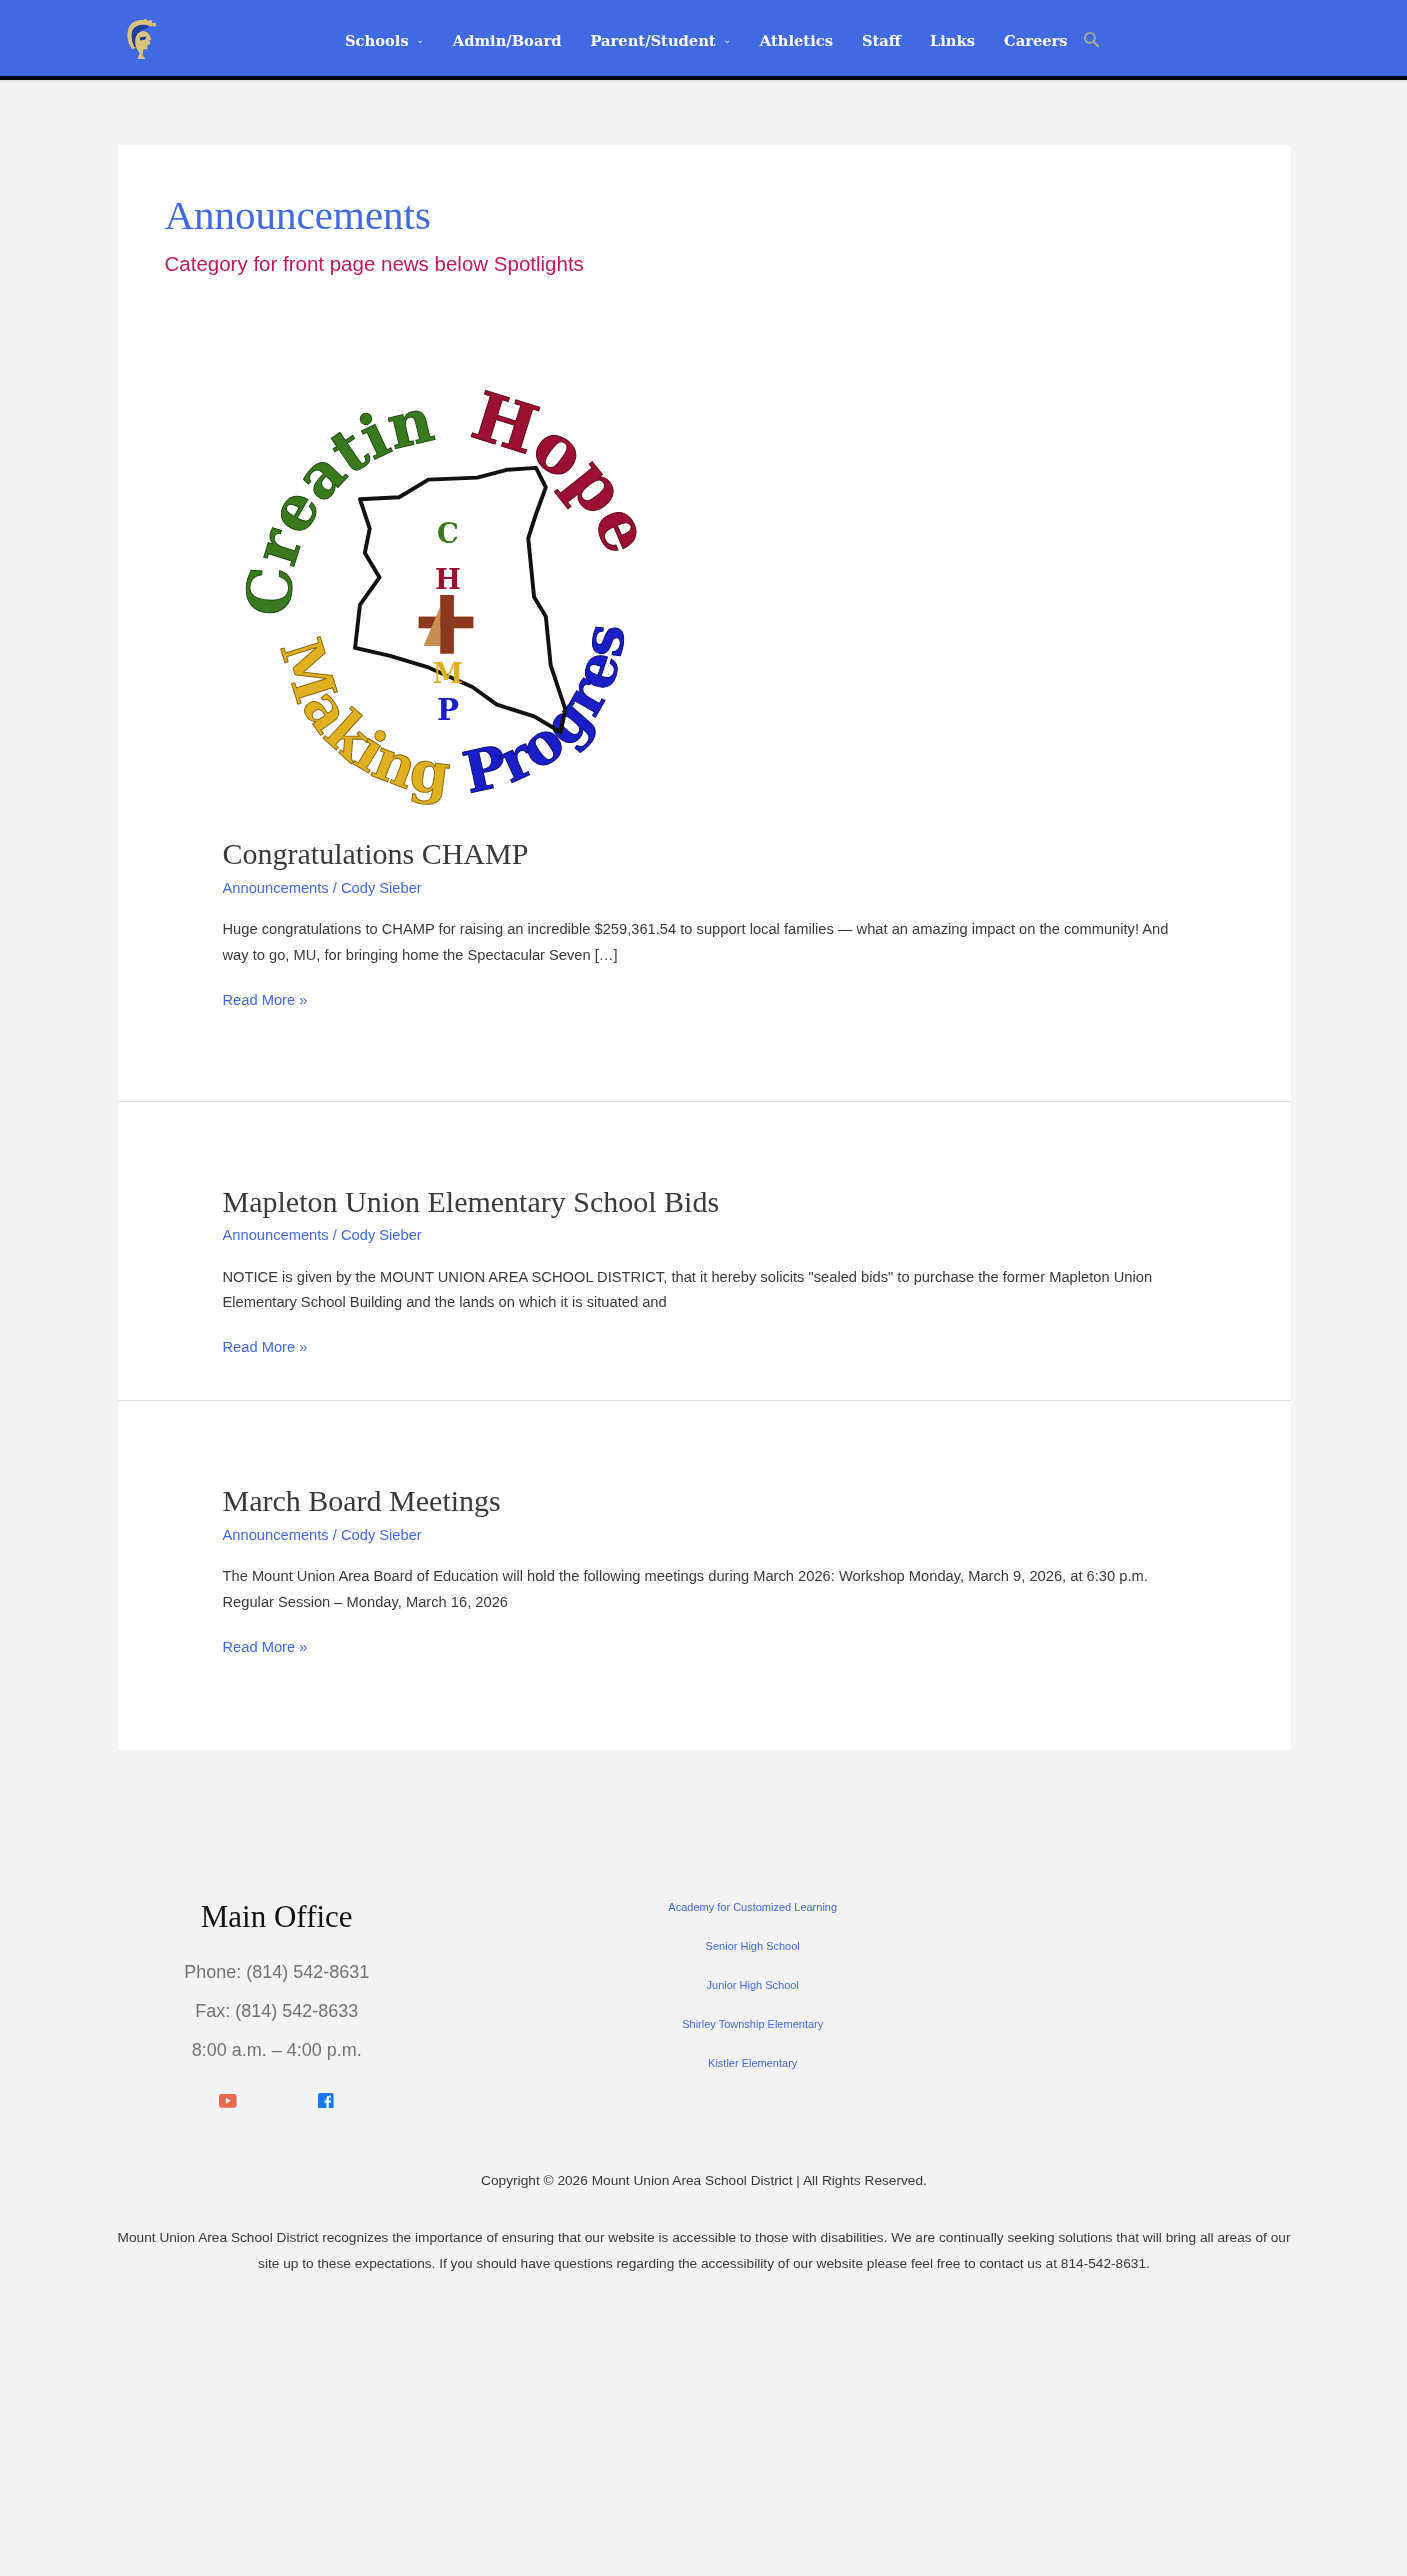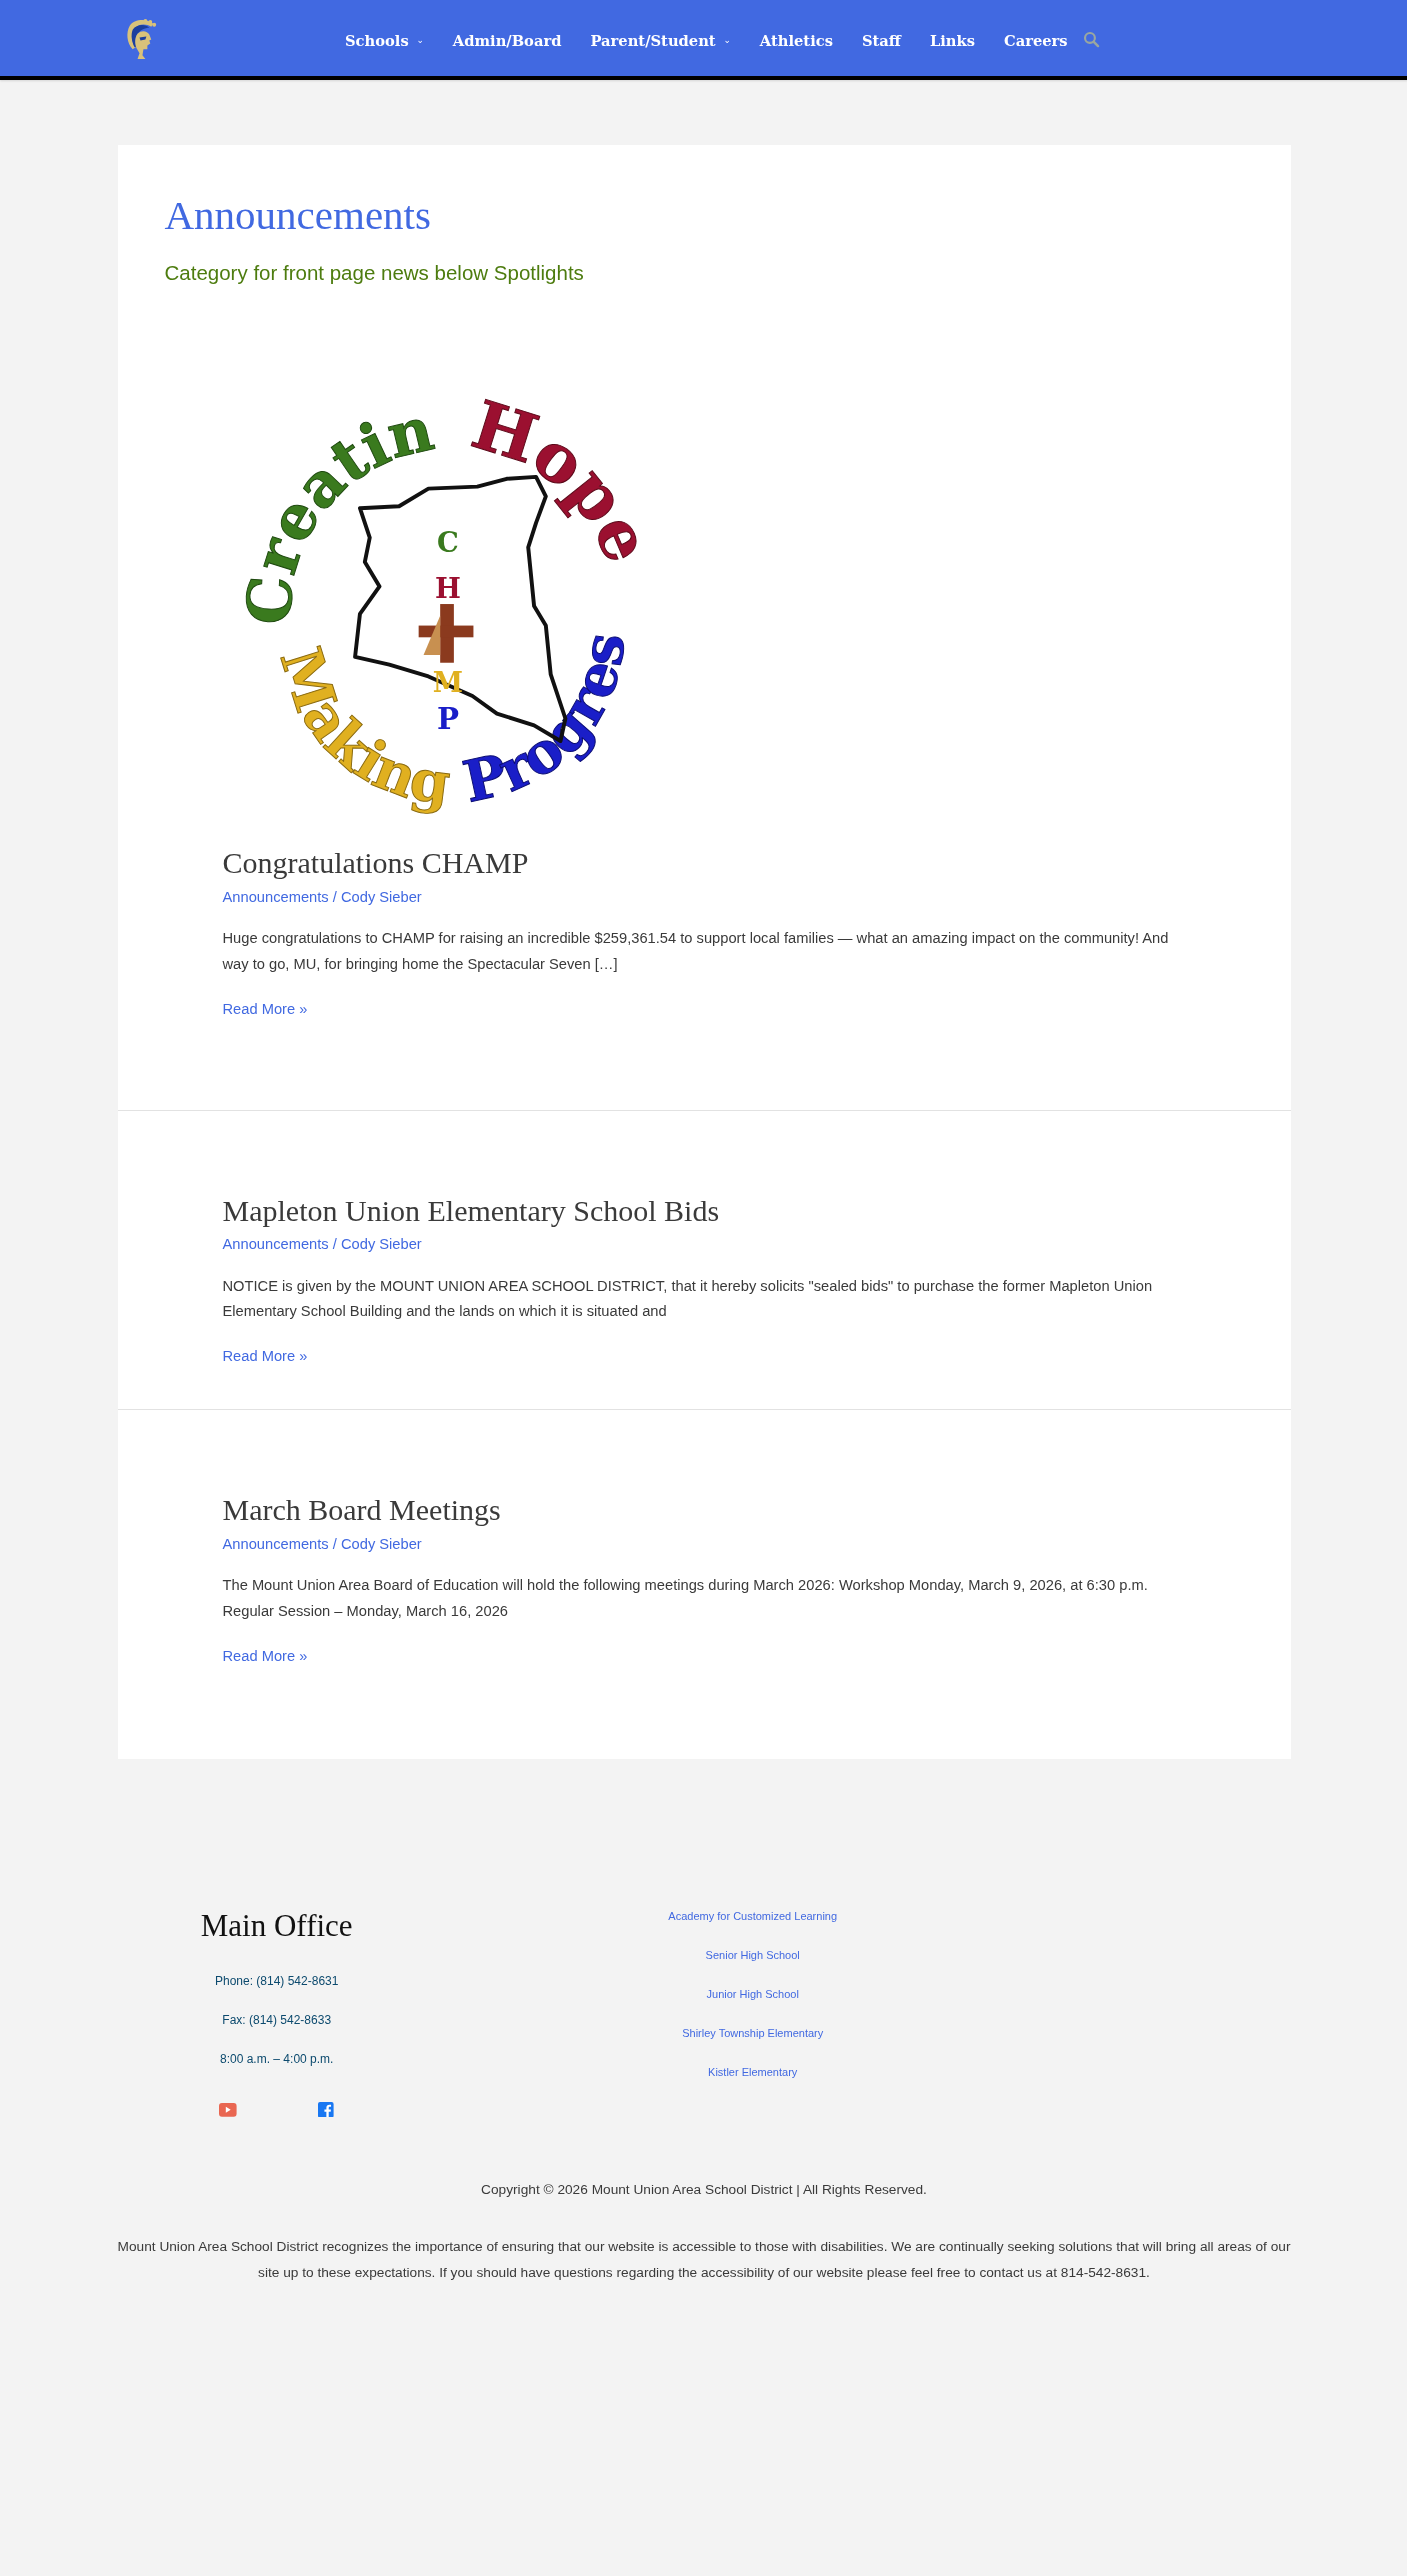--- a/index.html
+++ b/index.html
@@ -24,21 +24,21 @@
   .nav-item .chev { font-size: 8.8px; margin-left: 7.8px; font-family: "DejaVu Sans", sans-serif; font-weight: normal; }
   .search-icon { margin-left: -15.6px; width: 21.5px; height: 21.5px; cursor: pointer; }
 
   
   .content { width: 1173px; margin: 65px auto 0 auto; background: #fff; }
   .archive-header { padding: 47px 47px 0 47px; }
   .archive-title {
     font-family: "Liberation Serif", serif; font-size: 41px; color: #4169e1; font-weight: normal;
     line-height: 1.15;
   }
-  .archive-desc { margin-top: 22px; font-size: 20.5px; color: #4d7c0f; }
+  .archive-desc { margin-top: 13px; font-size: 20.5px; color: #be185d; }
 
   .post { padding: 0 106px 0 105px; border-bottom: 1px solid #e2e2e2; }
   .post:last-child { border-bottom: none; }
   .post-1 { padding-top: 96px; padding-bottom: 92px; }
   .post-2 { padding-top: 82px; padding-bottom: 44px; }
   .post-3 { padding-top: 82px; padding-bottom: 94px; }
 
   .thumb { width: 450px; height: 450px; margin-left: 0; margin-bottom: 9.8px; }
   .post-title {
     font-family: Liberation Serif, serif; font-size: 30px; font-weight: normal; color: #3a3a3a;
@@ -53,21 +53,21 @@
   
   .footer-widgets { width: 1193px; margin: 145px auto 0 auto; display: flex; }
   .fw-col { flex: 1; text-align: center; }
   .fw-col:nth-child(1) { flex: 0 0 358px; margin-left: -9.8px; }
   .fw-col:nth-child(2) { flex: 0 0 430px; margin-left: 82px; margin-right: -82px; }
   .fw-col:nth-child(3) { flex: 0 0 391px; margin-left: 43px; }
   .fw-title {
     font-family: "Liberation Serif", serif; font-size: 31px; font-weight: normal; color: #111;
     line-height: 44px; margin-bottom: 21.5px;
   }
-  .fw-text { font-size: 12px; line-height: 25.4px; color: #0c4a6e; margin-bottom: 13.7px; }
+  .fw-text { font-size: 18px; line-height: 25.4px; color: #737373; margin-bottom: 13.7px; }
   .fw-link { display: block; font-size: 11px; line-height: 25.4px; color: #4169e1; margin-bottom: 13.7px; }
   .fw-col .fw-link:first-of-type {}
   .social { display: flex; justify-content: center; gap: 80px; margin-top: 29px; }
   .social-icon { width: 17.6px; height: 15.6px; cursor: pointer; }
 
   
   .footer-bottom { text-align: center; margin-top: 61px; padding-bottom: 39px; }
   .copyright { font-size: 13.7px; color: #3a3a3a; }
   .accessibility { margin: 37px auto 0 auto; width: 1173px; font-size: 13.7px; line-height: 25.4px; color: #3a3a3a; }
 </style>

